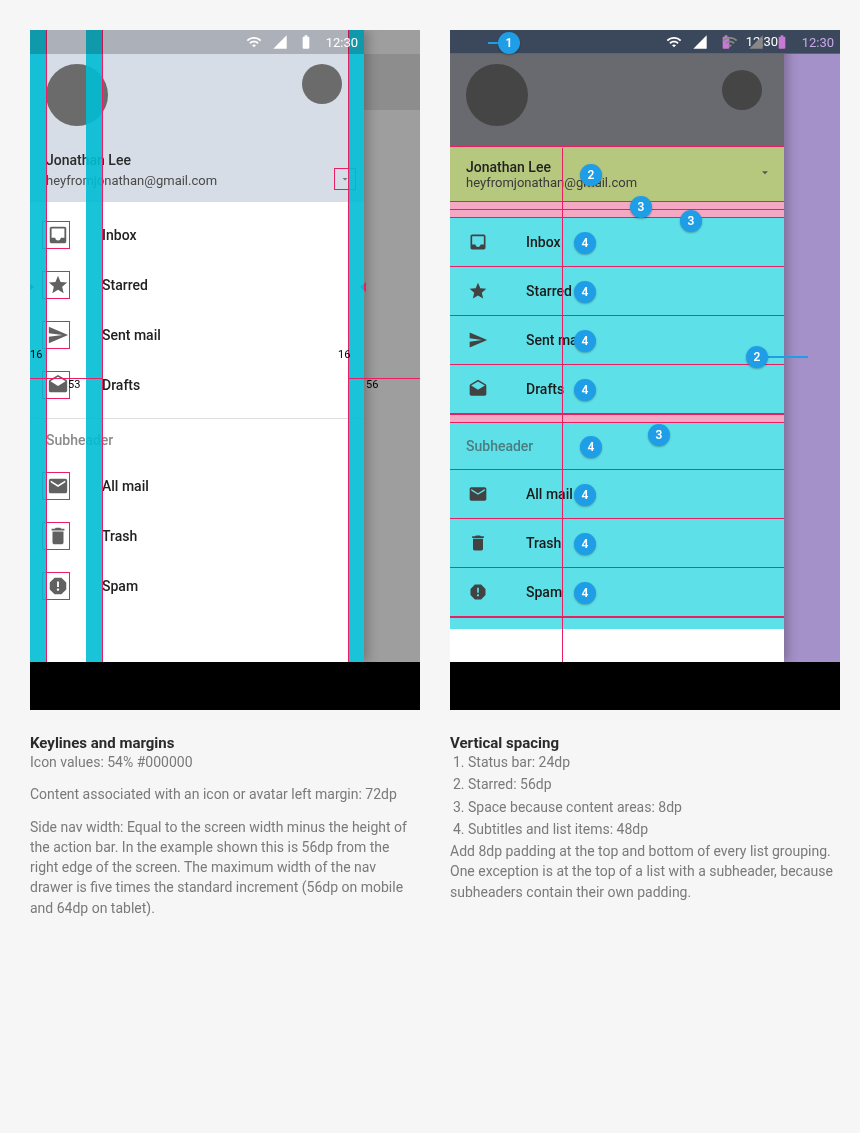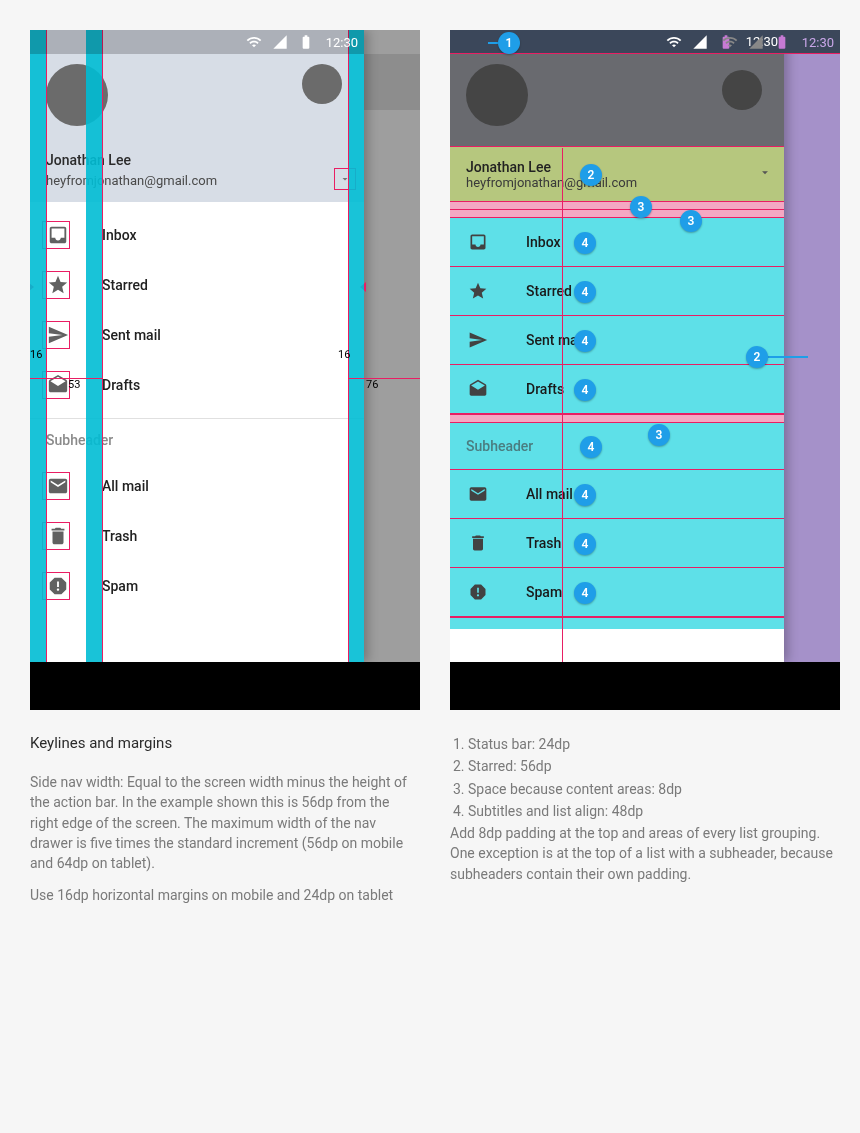--- a/index.html
+++ b/index.html
@@ -64,21 +64,21 @@
   .d2-row .label { position:absolute; left:76px; font-size:14px; font-weight:500; color:#1a1a1a; }
   .d2-sub { height:48px; background:#5ee0e8; border-top:1px solid #e91e63; border-bottom:1px solid #e91e63; display:flex; align-items:center; padding-left:16px; font-size:14px; color:#4a7d80; font-weight:500; position:relative; }
   .d2-bottom-teal { height: 12px; background:#5ee0e8; border-top:1px solid #e91e63; }
 
   .callout { position:absolute; width:22px; height:22px; border-radius:50%; background:#1f9ee8; color:#fff; font-size:12px; font-weight:600; display:flex; align-items:center; justify-content:center; box-shadow:0 1px 2px rgba(0,0,0,0.3); z-index:10; }
   .callout-line { position:absolute; background:#1f9ee8; z-index:9; }
   .pink-vline { position:absolute; width:1px; background:#e91e63; }
 
   
   .caption { margin-top: 24px; }
-  .caption h3 { font-size: 15px; font-weight: 400; color: #2b2b2b; margin-bottom: 20px; }
+  .caption h3 { font-size: 15px; font-weight: 700; color: #2b2b2b; margin-bottom: 0; }
   .caption p, .caption li { font-size: 14px; color: #7a7a7a; line-height: 1.45; margin-bottom: 12px; }
   .caption ol { list-style: decimal; padding-left: 18px; }
   .caption ol li { margin-bottom: 2px; }
 </style>
 </head>
 <body>
 
 <svg width="0" height="0" style="position:absolute">
   <defs>
     <g id="i-inbox">
@@ -222,30 +222,31 @@
       <div class="d1-cyan-v left"></div>
       <div class="d1-cyan-v r1"></div>
       <div class="d1-cyan-v rdrawer"></div>
       <div class="d1-pink-line" style="left:16px"></div>
       <div class="d1-pink-line" style="left:72px"></div>
       <div class="d1-pink-line" style="left:318px"></div>
 
       <div class="d1-dim-label" style="left:0px; top:318px">16</div>
       <div class="d1-dim-label" style="left:38px; top:348px">53</div>
       <div class="d1-dim-label" style="left:308px; top:318px">16</div>
-      <div class="d1-dim-label" style="left:336px; top:348px">76</div>
+      <div class="d1-dim-label" style="left:336px; top:348px">56</div>
       <div style="position:absolute;left:0;top:348px;height:1px;width:72px;background:#e91e63"></div>
       <div style="position:absolute;left:318px;top:348px;height:1px;width:72px;background:#e91e63"></div>
       <div class="black-bar"></div>
     </div>
 
     <div class="caption">
       <h3>Keylines and margins</h3>
+      <p>Icon values: 54% #000000</p>
+      <p>Content associated with an icon or avatar left margin: 72dp</p>
       <p>Side nav width: Equal to the screen width minus the height of the action bar. In the example shown this is 56dp from the right edge of the screen. The maximum width of the nav drawer is five times the standard increment (56dp on mobile and 64dp on tablet).</p>
-      <p>Use 16dp horizontal margins on mobile and 24dp on tablet</p>
     </div>
   </div>
 
   <div class="col">
     <div class="device d2-bg">
       <div class="d2-drawer">
         <div class="d2-header">
           <div class="d2-header-top">
             <div class="status-bar d2-status" style="position:absolute;top:0;left:0;right:0;border-bottom:1px solid #e91e63">
               <div class="status-icons">
@@ -375,22 +376,23 @@
       <span class="callout" style="left:230px;top:180px">3</span>
       <span class="callout" style="left:198px;top:394px">3</span>
 
       <span class="callout" style="left:296px;top:316px">2</span>
       <span class="callout-line" style="left:318px;top:326px;width:40px;height:2px"></span>
 
       <div class="black-bar"></div>
     </div>
 
     <div class="caption">
+      <h3>Vertical spacing</h3>
       <ol>
         <li>Status bar: 24dp</li>
         <li>Starred: 56dp</li>
         <li>Space because content areas: 8dp</li>
-        <li>Subtitles and list align: 48dp</li>
+        <li>Subtitles and list items: 48dp</li>
       </ol>
-      <p>Add 8dp padding at the top and areas of every list grouping. One exception is at the top of a list with a subheader, because subheaders contain their own padding.</p>
+      <p>Add 8dp padding at the top and bottom of every list grouping. One exception is at the top of a list with a subheader, because subheaders contain their own padding.</p>
     </div>
   </div>
 </div>
 
 </body></html>

